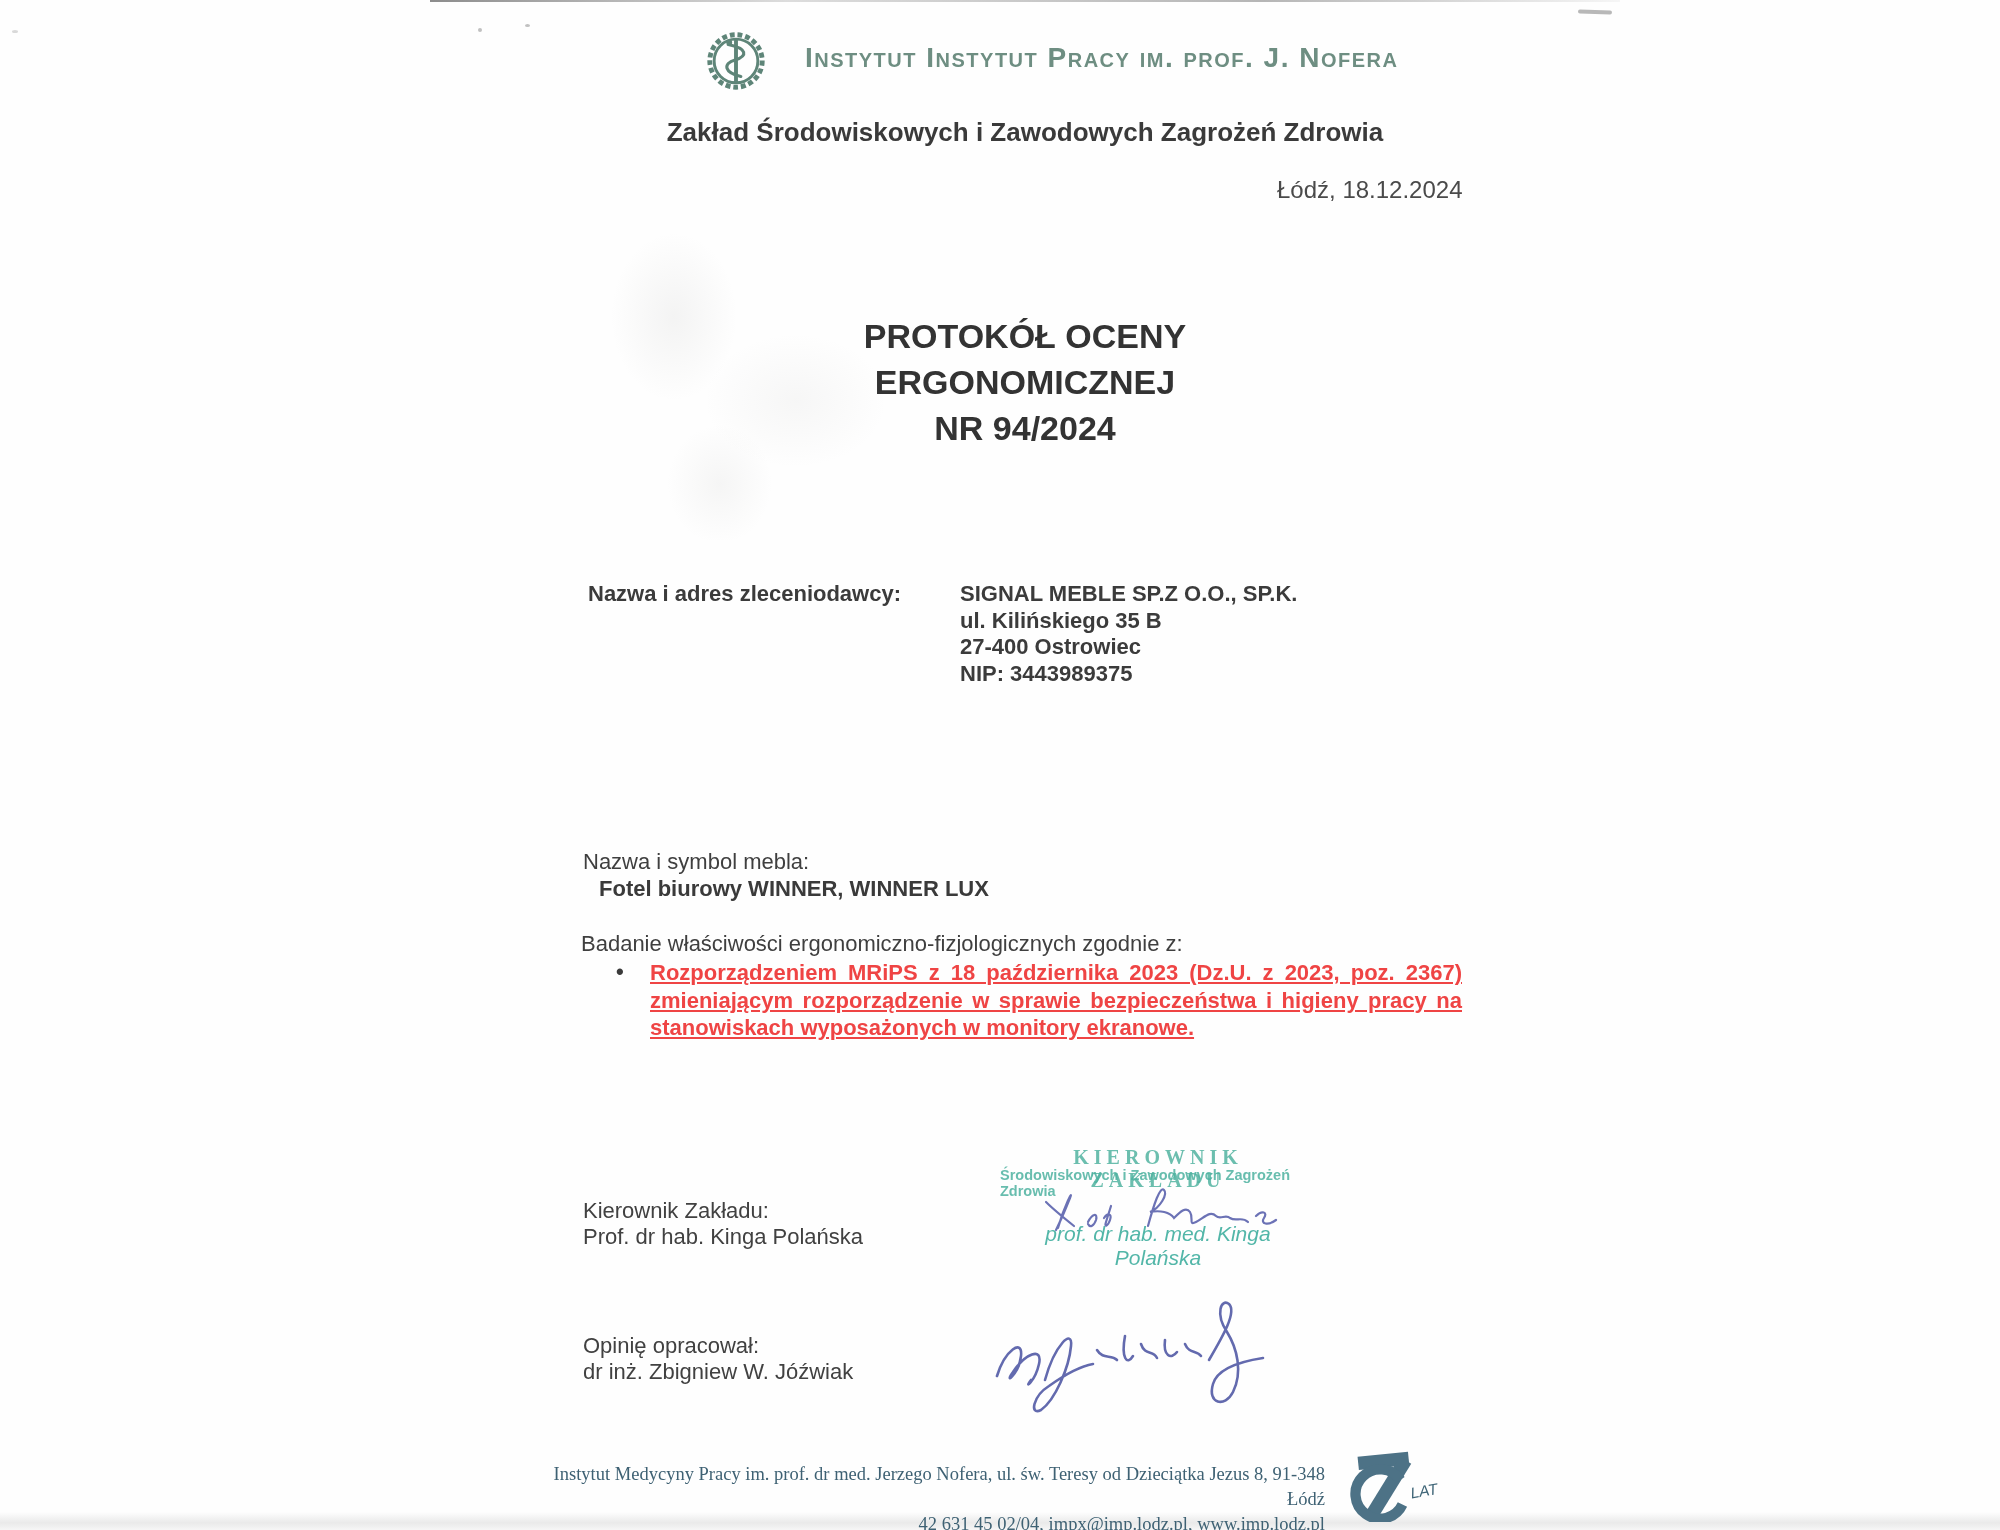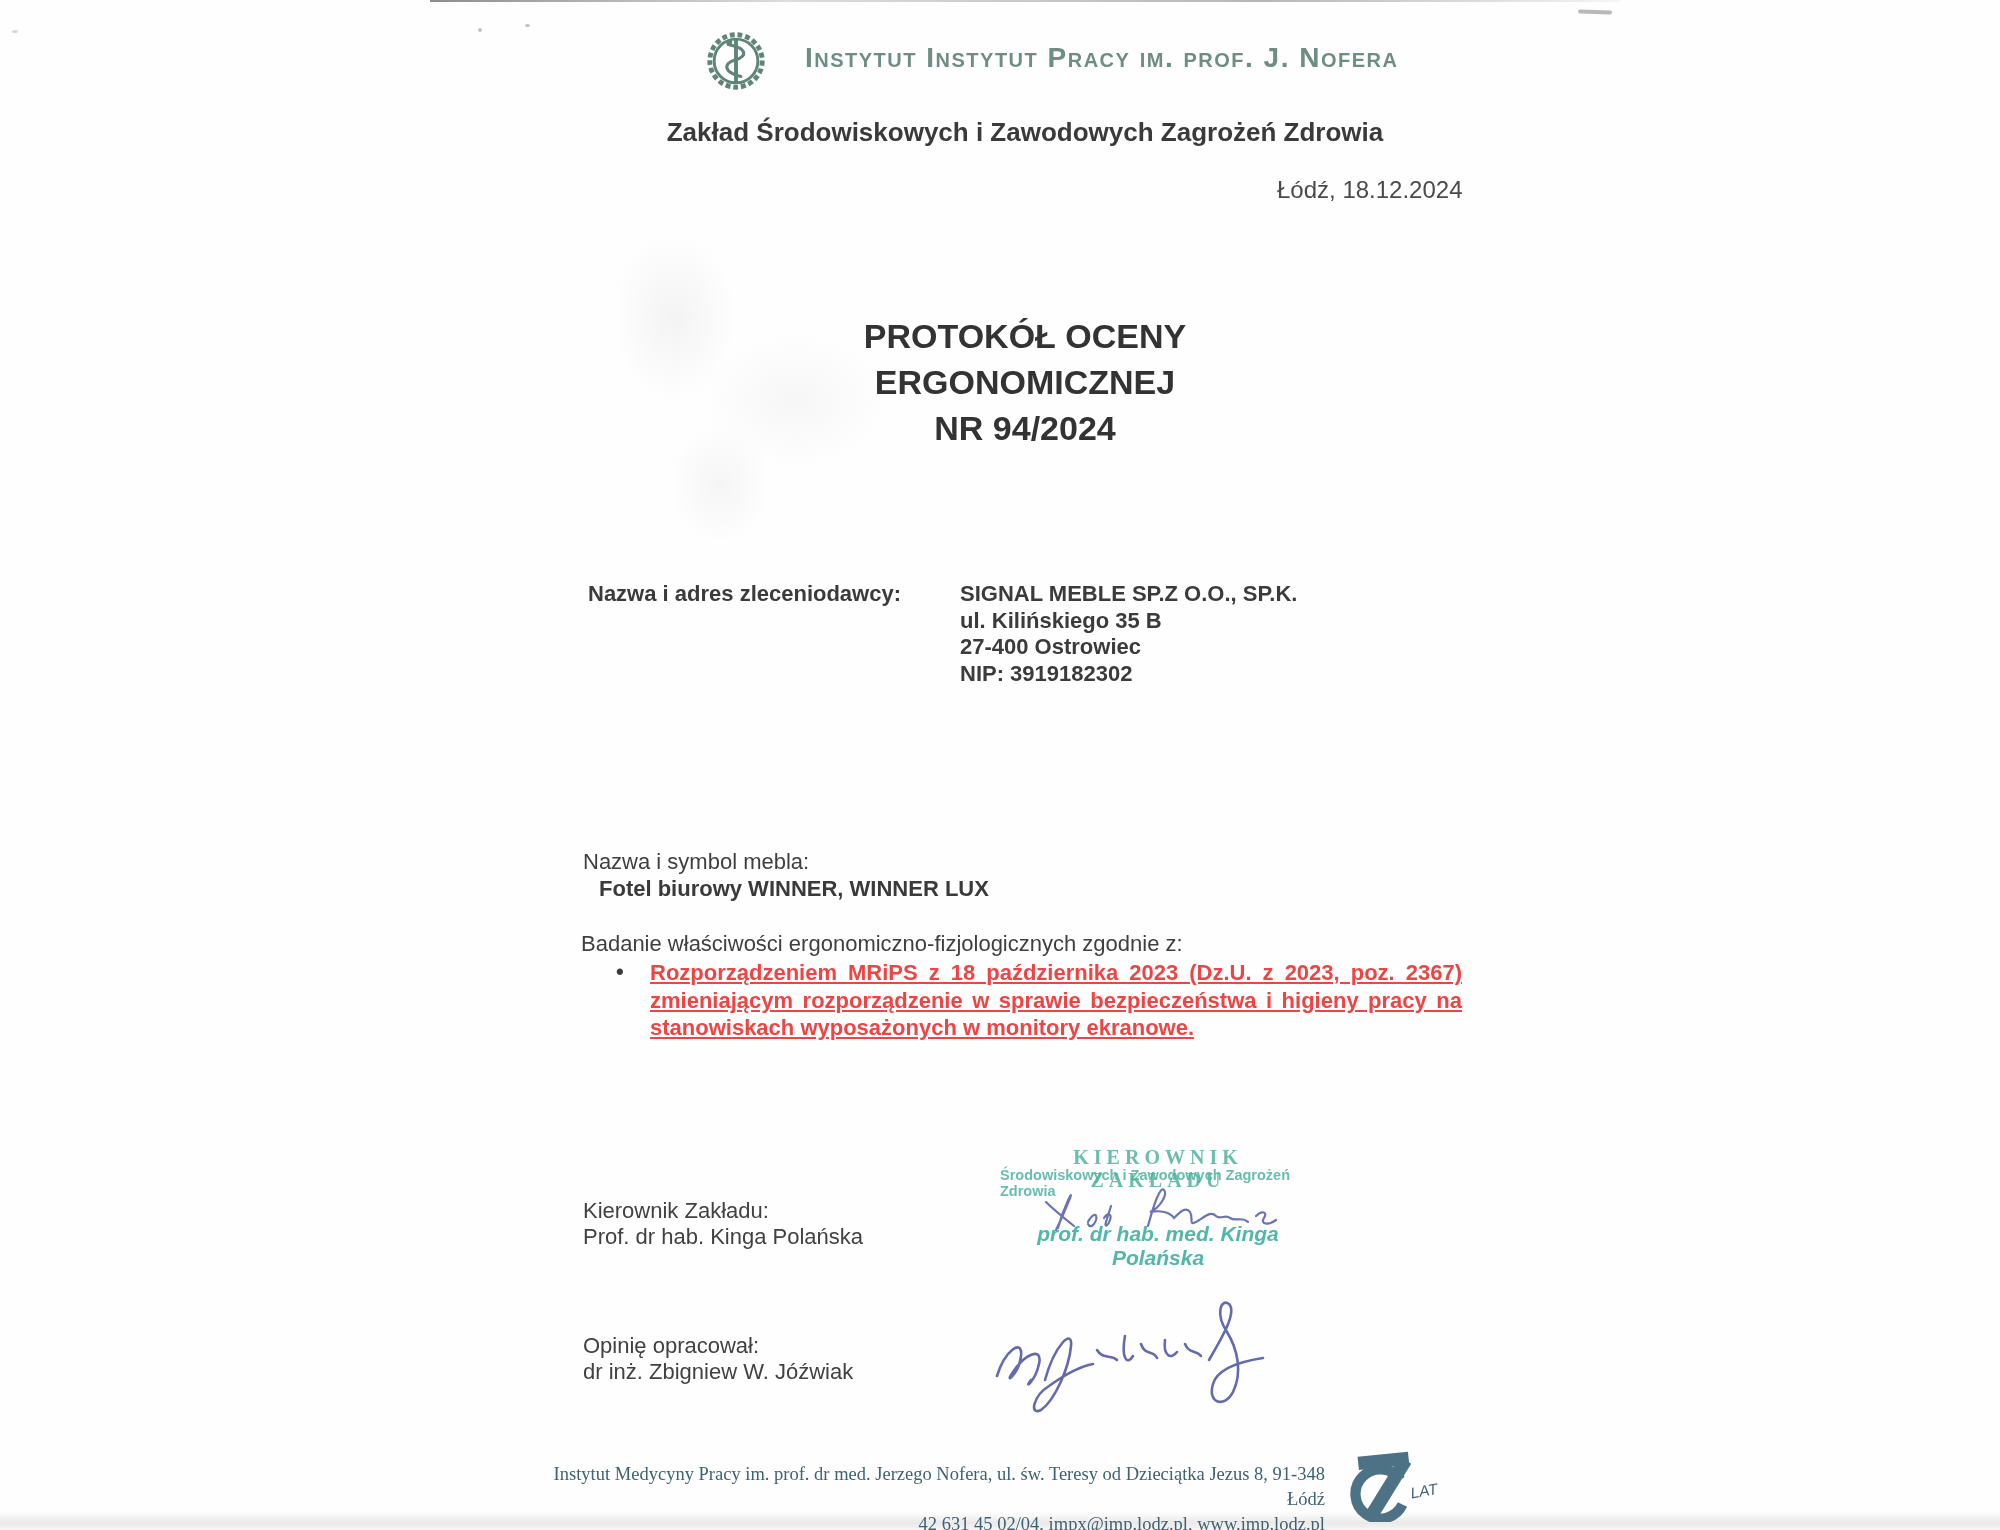--- a/index.html
+++ b/index.html
@@ -54,21 +54,21 @@
     line-height:27.5px;text-align:justify;color:#ef4444;text-decoration:underline;}
 
   
   .stamp{filter:blur(.3px);}
   .stamp-l1{left:1008px;top:1146px;width:300px;text-align:center;
     font-family:"Liberation Serif",serif;font-size:20px;font-weight:600;
     letter-spacing:5px;color:rgba(86,181,163,.88);}
   .stamp-l2{left:1000px;top:1167px;width:316px;text-align:left;
     font-size:14.5px;font-weight:600;color:rgba(77,177,160,.85);}
   .stamp-name{left:1000px;top:1222px;width:316px;text-align:center;
-    font-size:21px;font-style:italic;font-weight:700;color:rgba(63,174,158,.9);}
+    font-size:21px;font-style:italic;font-weight:400;color:rgba(63,174,158,.9);}
   .sig-head{left:1030px;top:1176px;width:260px;height:60px;}
 
   
   .head-block{left:583px;top:1198px;font-size:22px;line-height:26px;color:#414141;}
   .author-block{left:583px;top:1333px;font-size:22px;line-height:26px;color:#414141;}
   .sig-author{left:985px;top:1288px;width:300px;height:135px;}
 
   
   .footer{left:525px;top:1462px;width:800px;text-align:right;
     font-family:"Liberation Serif",serif;font-size:18.5px;line-height:25px;color:#3e6173;}
@@ -100,21 +100,21 @@
   <div>PROTOKÓŁ OCENY</div>
   <div>ERGONOMICZNEJ</div>
   <div>NR 94/2024</div>
 </div>
 
 <div class="abs client-label">Nazwa i adres zleceniodawcy:</div>
 <div class="abs client-values">
   <div>SIGNAL MEBLE SP.Z O.O., SP.K.</div>
   <div>ul. Kilińskiego 35 B</div>
   <div>27-400 Ostrowiec</div>
-  <div>NIP: 3919182302</div>
+  <div>NIP: 3443989375</div>
 </div>
 
 <div class="abs furn">
   <div>Nazwa i symbol mebla:</div>
   <div class="bold">Fotel biurowy WINNER, WINNER LUX</div>
 </div>
 
 <div class="abs test-intro">Badanie właściwości ergonomiczno-fizjologicznych zgodnie z:</div>
 <div class="abs bullet-dot">•</div>
 <div class="abs bullet-text">Rozporządzeniem MRiPS z 18 października 2023 (Dz.U. z 2023, poz. 2367) zmieniającym rozporządzenie w sprawie bezpieczeństwa i higieny pracy na stanowiskach wyposażonych w monitory ekranowe.</div>

